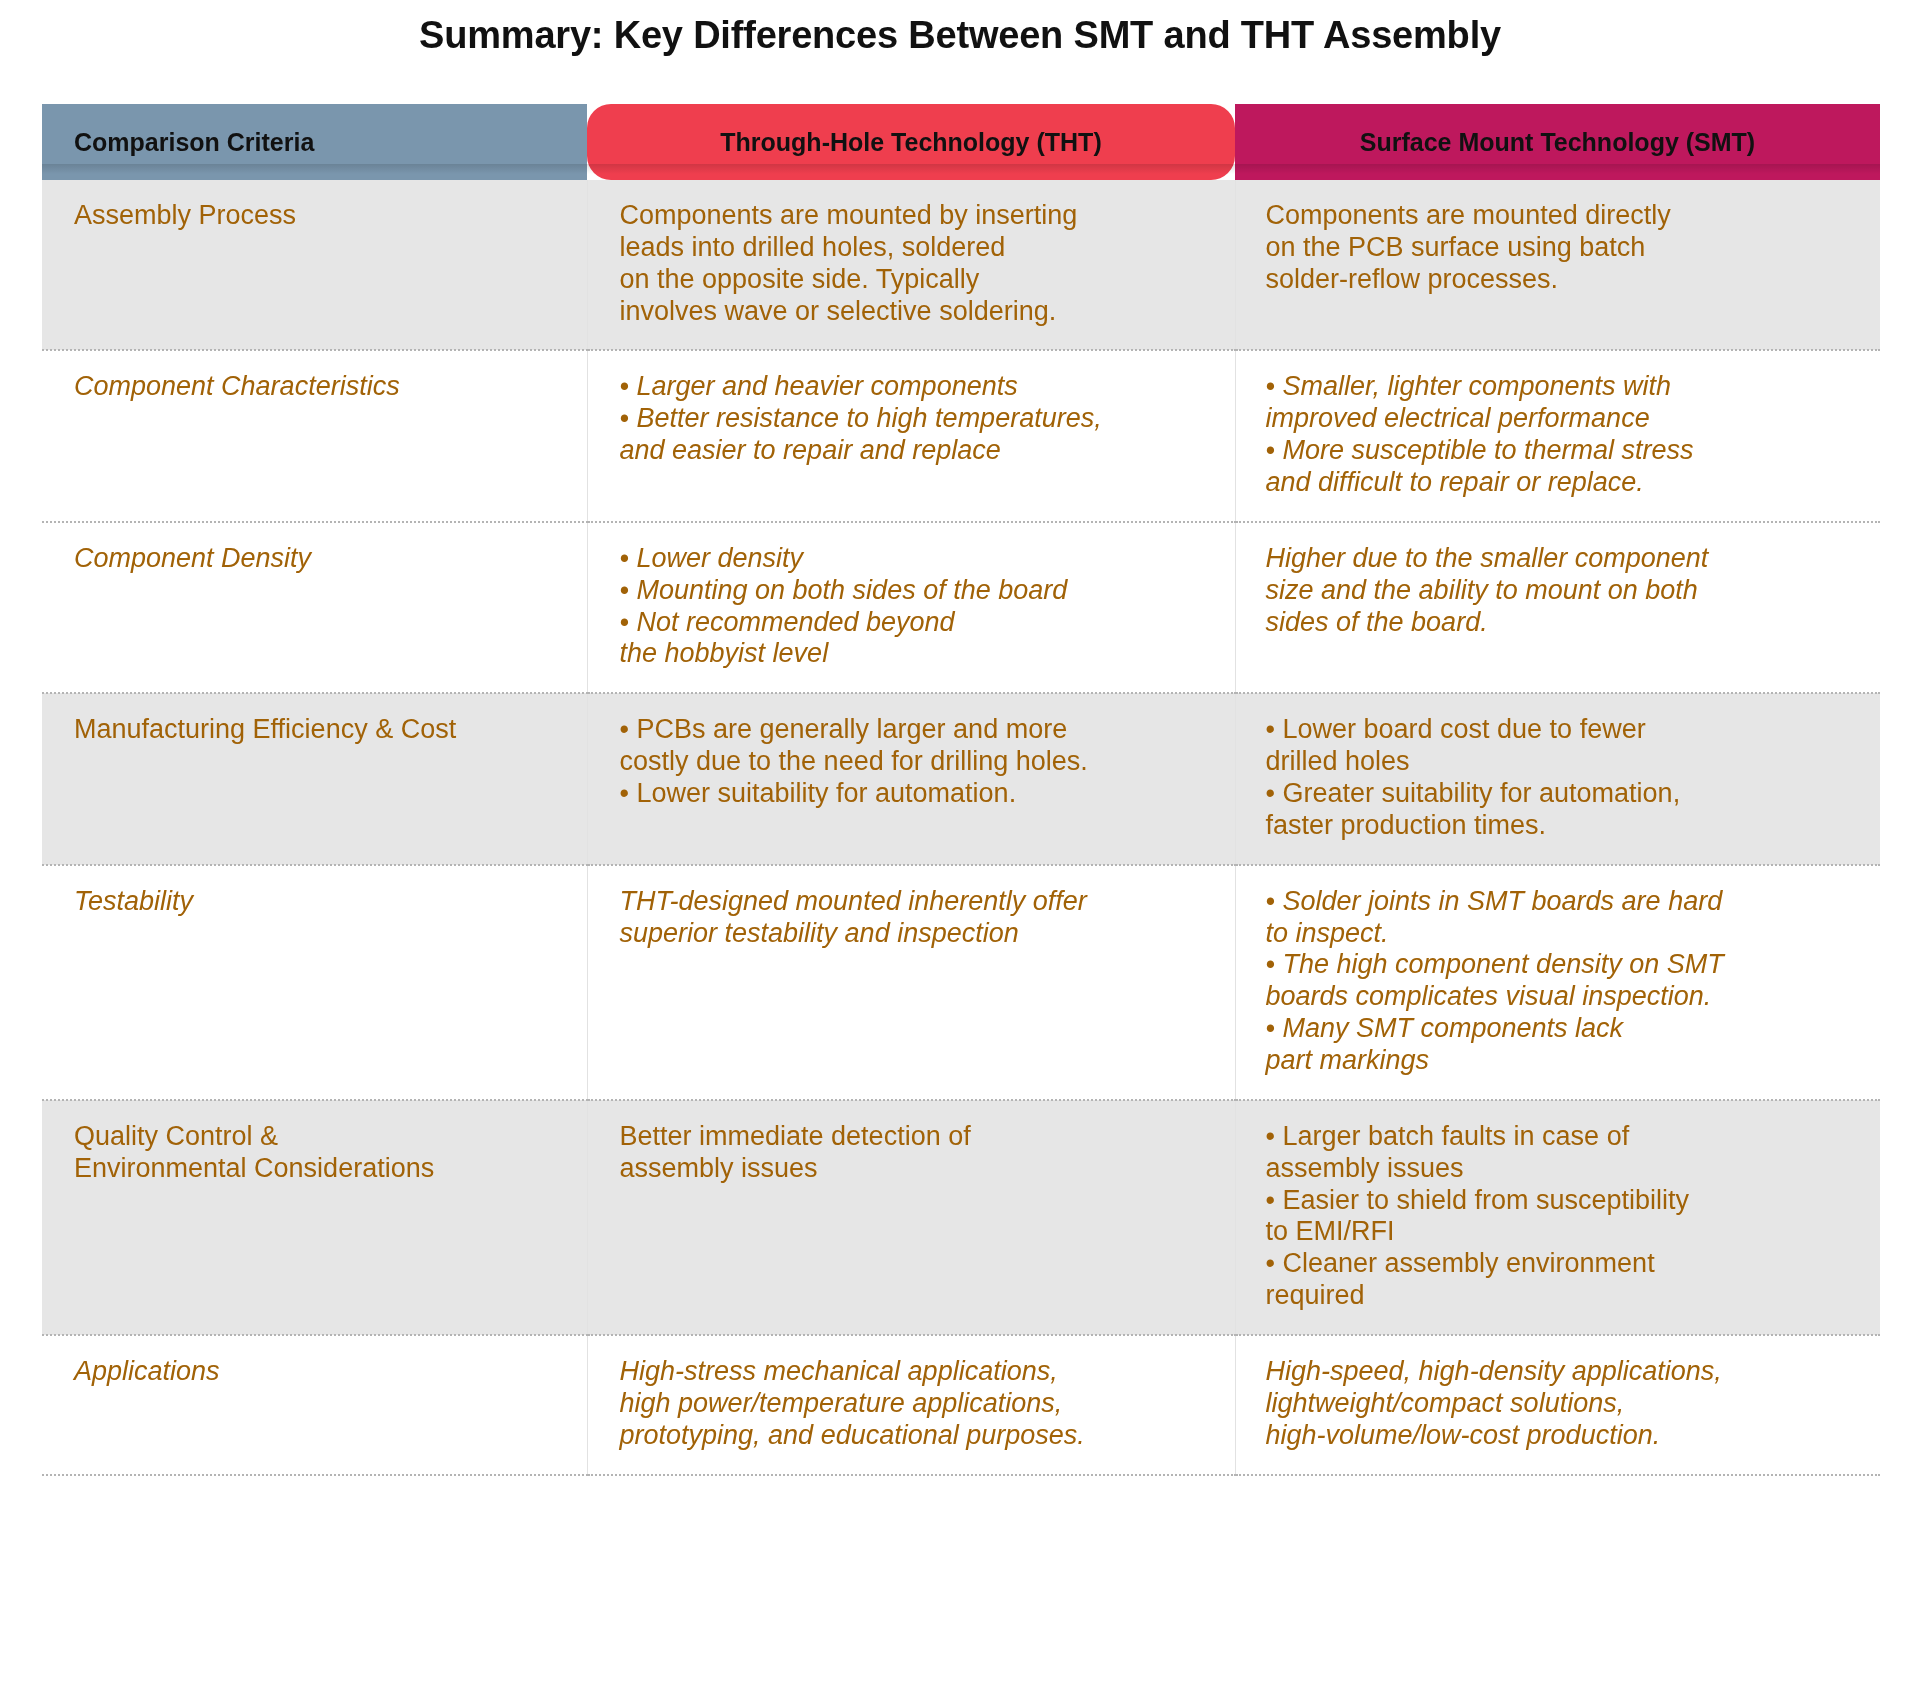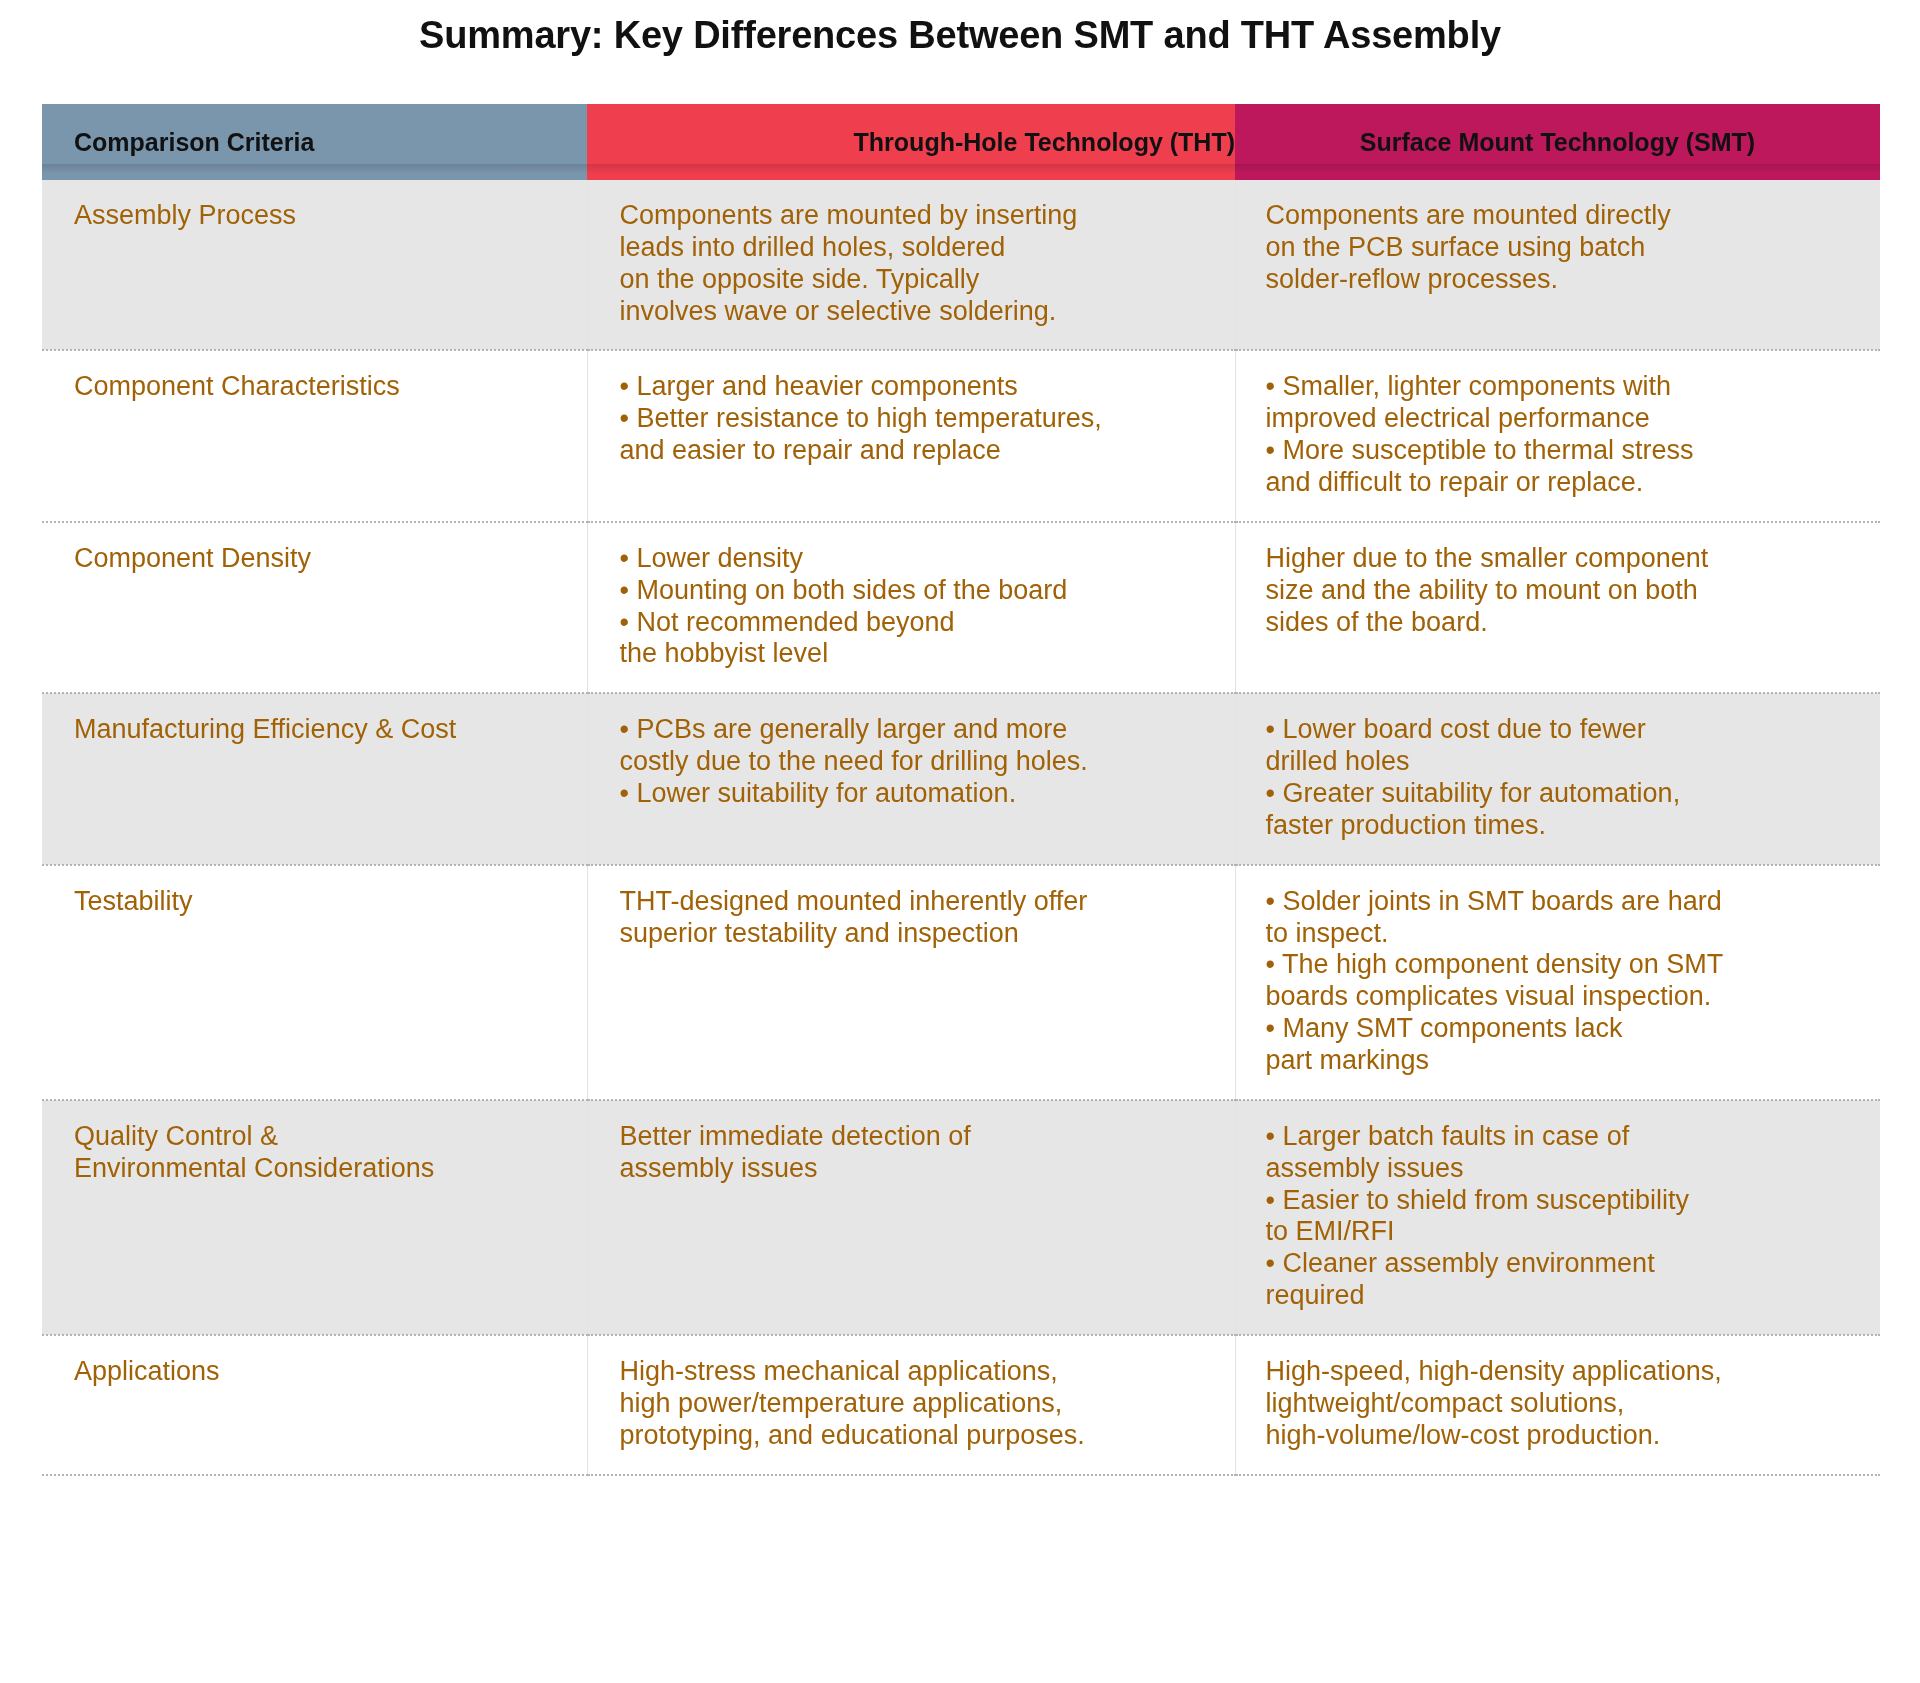--- a/index.html
+++ b/index.html
@@ -60,21 +60,22 @@
     color: #111111;
     box-sizing: border-box;
   }
   th.h-criteria {
     background: #7a96ad;
     text-align: left;
     padding-left: 32px;
   }
   th.h-tht {
     background: #ef3e4e;
-    text-align: right;
+    text-align: center;
+    border-radius: 24px;
   }
   th.h-smt {
     background: #be185d;
     text-align: center;
   }
 
   
   tbody td {
     padding: 20px 0 22px 0;
     vertical-align: top;
@@ -93,21 +94,21 @@
     padding-right: 18px;
     border-left: 1px solid #e2e2e2;
     border-right: 1px solid #e2e2e2;
   }
   td.col-smt {
     padding-left: 30px;
     padding-right: 18px;
   }
 
   tbody tr.shade td { background: #e6e6e6; }
-  tbody tr.plain td { background: #ffffff; }
+  tbody tr.plain td { background: #ffffff; font-style: italic; }
   .plain-line  { white-space: pre-wrap; }
 
   
   .header-shadow {
     position: absolute;
     left: 42px;
     top: 164px;
     width: 1838px;
     height: 10px;
     background: linear-gradient(to bottom, rgba(0,0,0,0.13), rgba(0,0,0,0));

